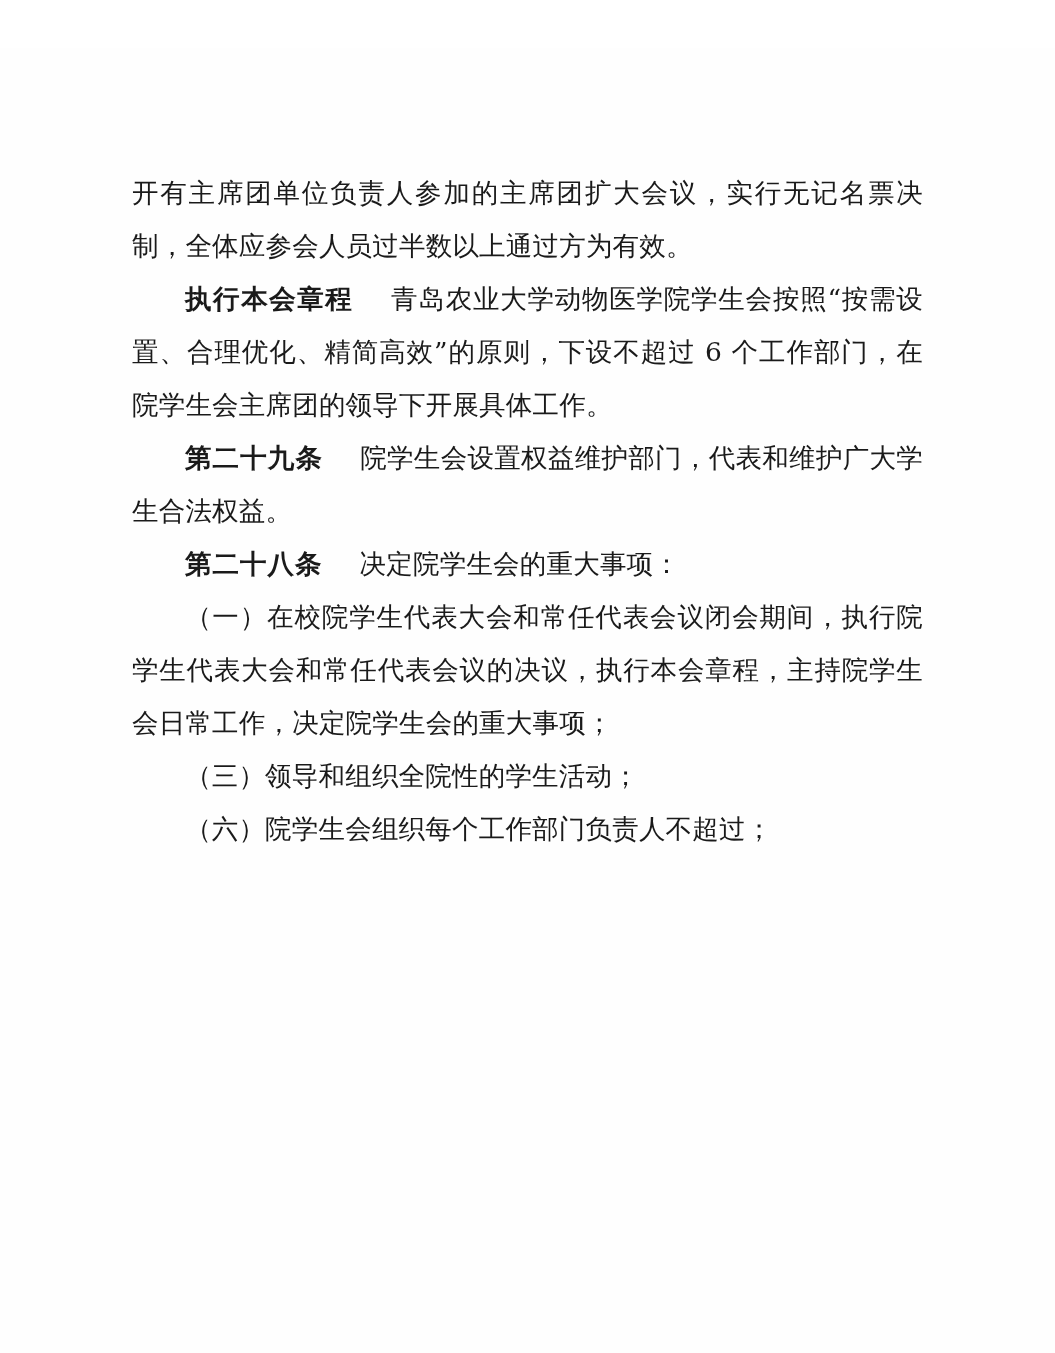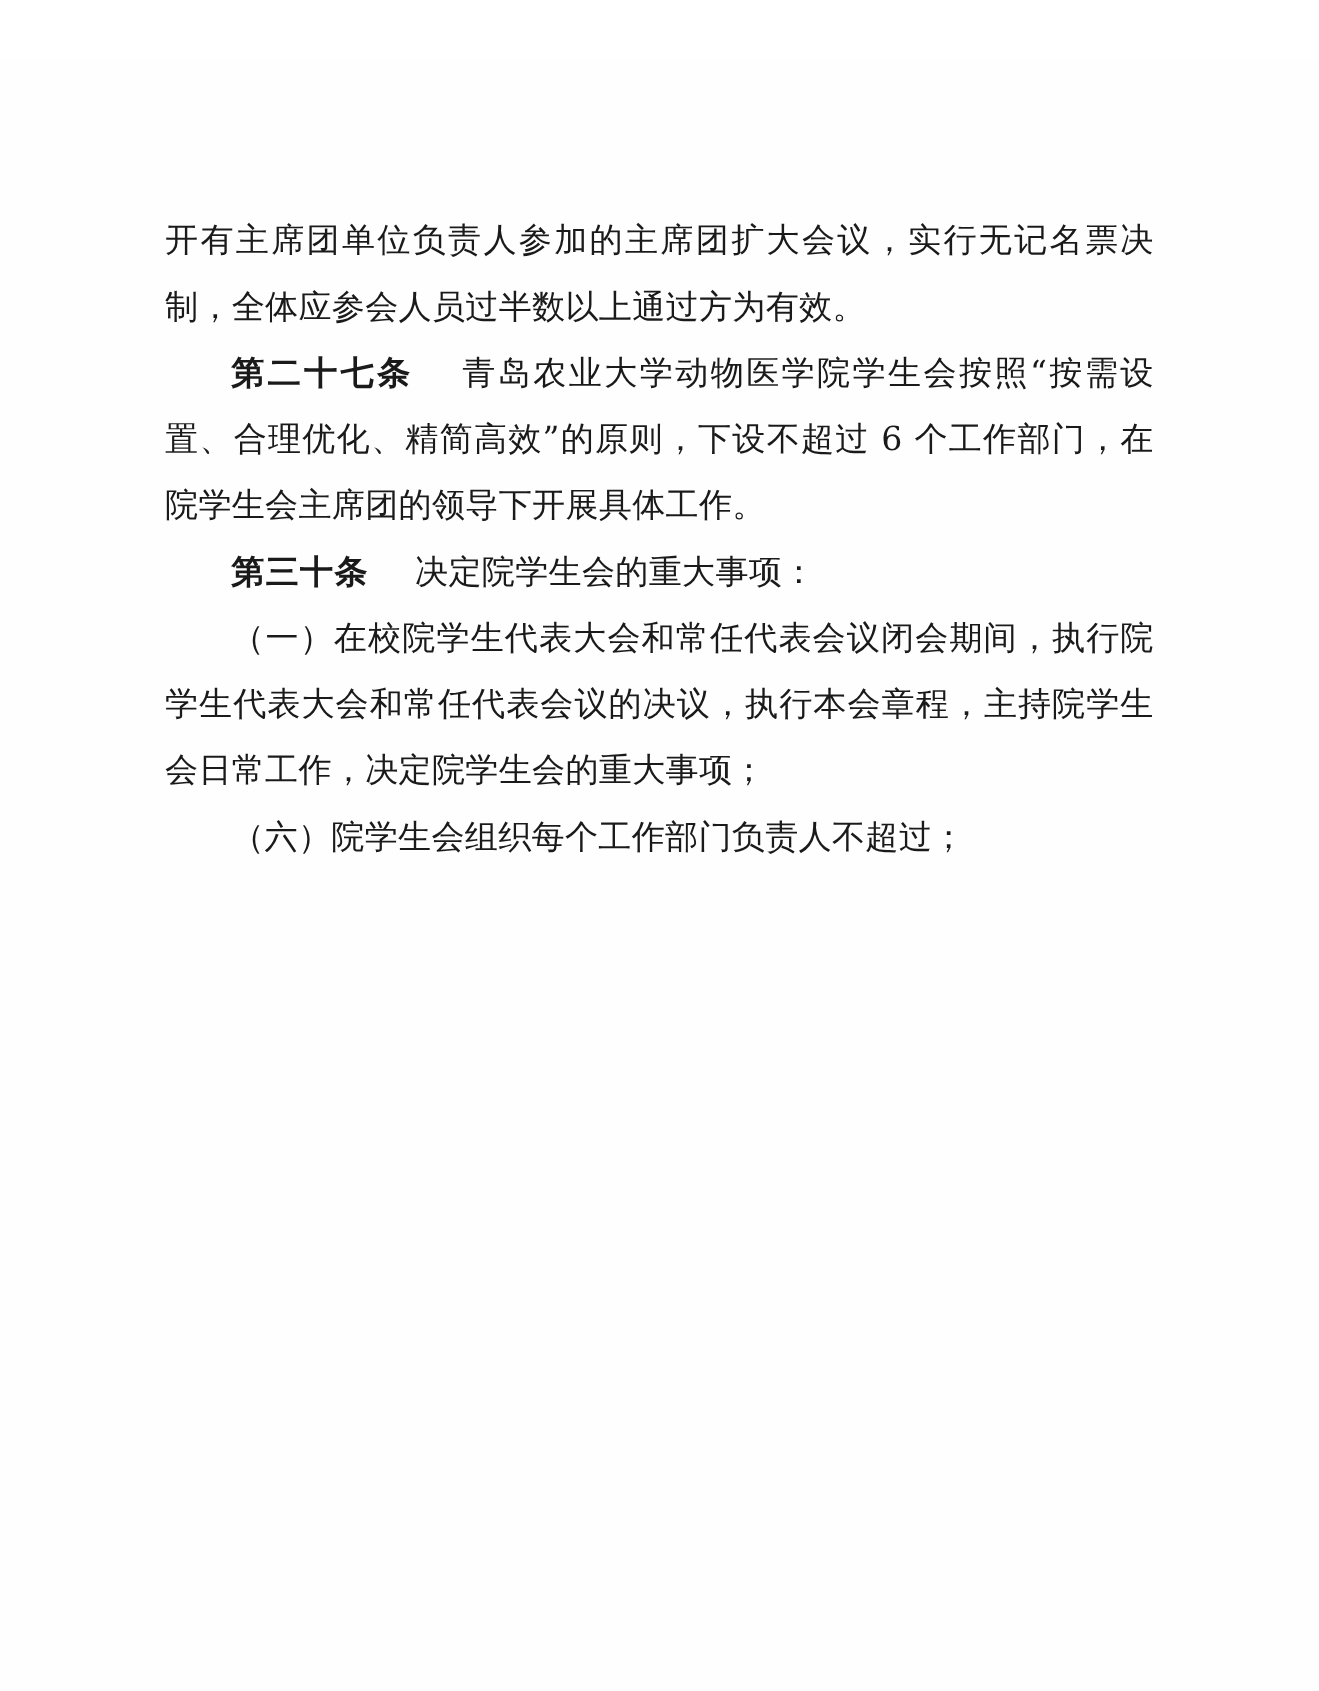--- a/index.html
+++ b/index.html
@@ -50,28 +50,30 @@
   }
 </style>
 </head>
 <body>
 
 <div class="page">
   <div class="doc-body">
 
     <p class="para">开有主席团单位负责人参加的主席团扩大会议，实行无记名票决制，全体应参会人员过半数以上通过方为有效。</p>
 
-    <p class="para-indent"><span class="art-label">第二十七条</span><span class="art-gap"></span><span>青岛农业大学动物医学院学生会按照“按需设置、合理优化、精简高效”的原则，下设不超过 6 个工作部门，在院学生会主席团的领导下开展具体工作。</span></p>
+    <p class="para-indent"><span class="art-label">执行本会章程</span><span class="art-gap"></span><span>青岛农业大学动物医学院学生会按照“按需设置、合理优化、精简高效”的原则，下设不超过 6 个工作部门，在院学生会主席团的领导下开展具体工作。</span></p>
 
 
+    <p class="para-indent"><span class="art-label">第二十九条</span><span class="art-gap"></span><span>院学生会设置权益维护部门，代表和维护广大学生合法权益。</span></p>
 
-    <p class="para-indent"><span class="art-label">第三十条</span><span class="art-gap"></span><span>决定院学生会的重大事项：</span></p>
+    <p class="para-indent"><span class="art-label">第二十八条</span><span class="art-gap"></span><span>决定院学生会的重大事项：</span></p>
 
     <p class="para-indent">（一）在校院学生代表大会和常任代表会议闭会期间，执行院学生代表大会和常任代表会议的决议，执行本会章程，主持院学生会日常工作，决定院学生会的重大事项；</p>
 
 
+    <p class="para-indent">（三）领导和组织全院性的学生活动；</p>
 
 
 
     <p class="para-indent">（六）院学生会组织每个工作部门负责人不超过；</p>
 
   </div>
 </div>
 
 </body></html>

